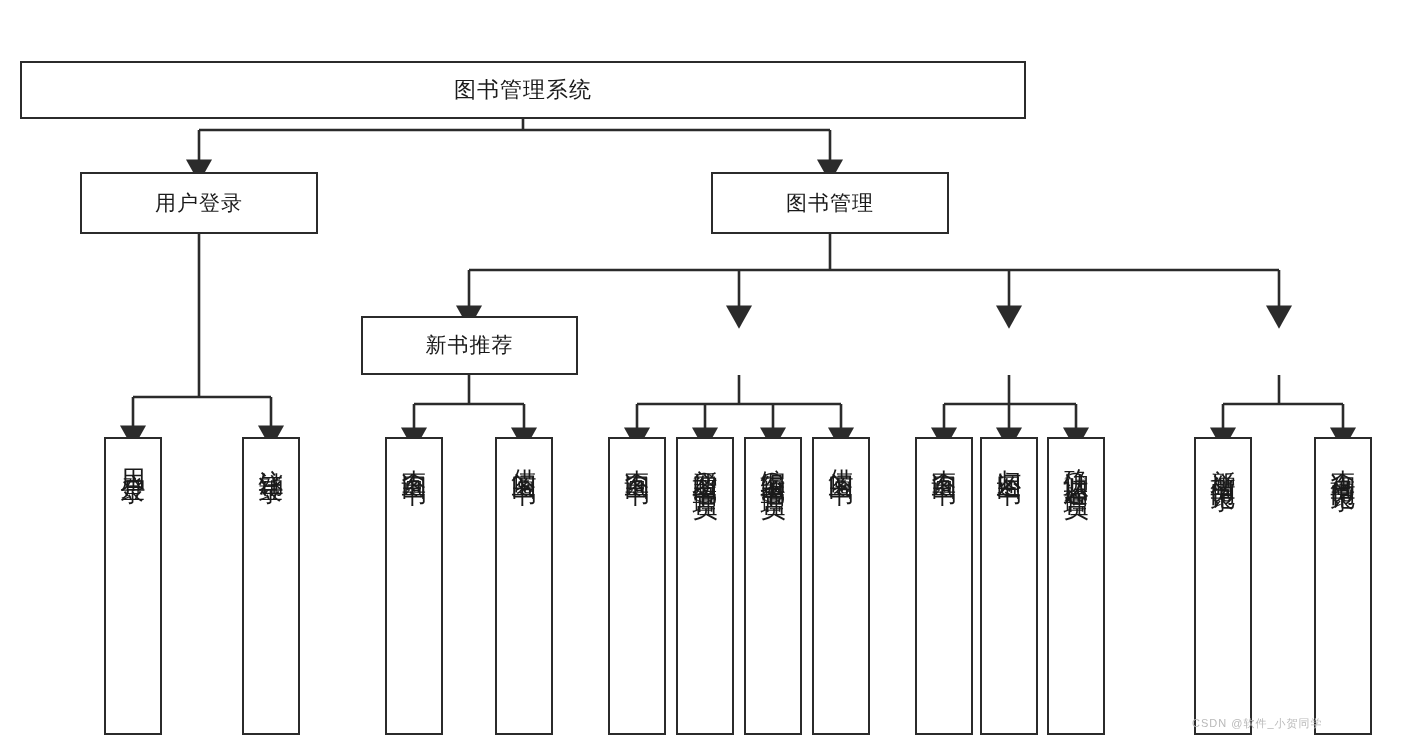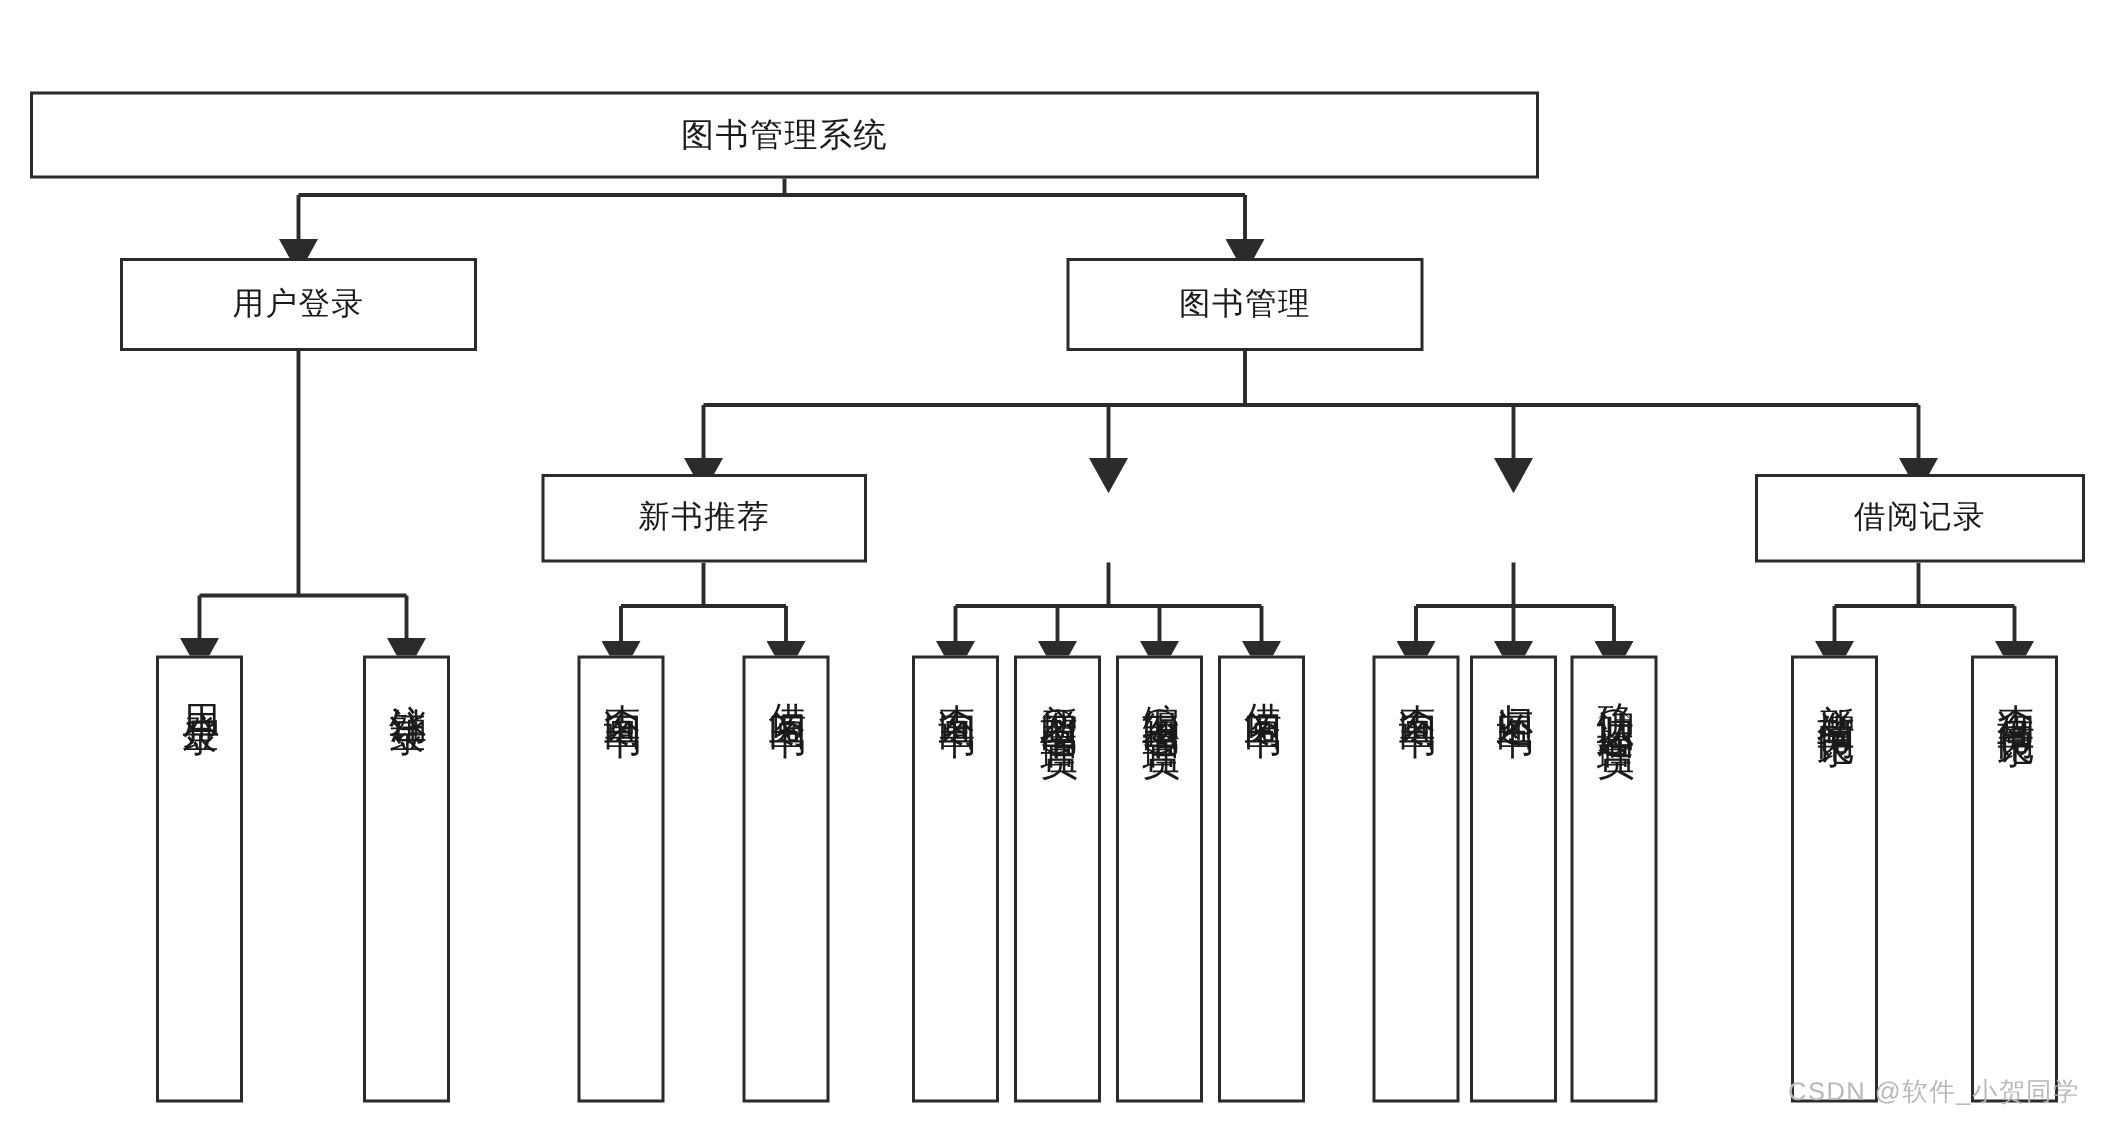--- a/index.html
+++ b/index.html
@@ -59,21 +59,21 @@
     writing-mode: vertical-rl;
     text-orientation: upright;
     font-size: 25px;
     letter-spacing: 4px;
     line-height: 1;
     white-space: nowrap;
   }
   .watermark {
     position: absolute;
     color: #b9b9b9;
-    font-size: 17px;
+    font-size: 11px;
     letter-spacing: 1px;
     white-space: nowrap;
     z-index: 3;
     user-select: none;
   }
 </style>
 </head>
 <body>
 
 <div id="canvas">
@@ -139,23 +139,20 @@
   <div class="node horiz" style="left:711px; top:172px; width:238px; height:62px;">
     <span class="label">图书管理</span>
   </div>
 
   <div class="node horiz" style="left:361px; top:316px; width:217px; height:59px;">
     <span class="label">新书推荐</span>
   </div>
 
 
 
-  <div class="node horiz" style="left:1170px; top:316px; width:220px; height:59px;">
-    <span class="label">借阅记录</span>
-  </div>
 
   <div class="node vert" style="left:104px; top:437px; width:58px; height:298px;">
     <span class="label">用户登录</span>
   </div>
 
   <div class="node vert" style="left:242px; top:437px; width:58px; height:298px;">
     <span class="label">注销登录</span>
   </div>
 
   <div class="node vert" style="left:385px; top:437px; width:58px; height:298px;">

